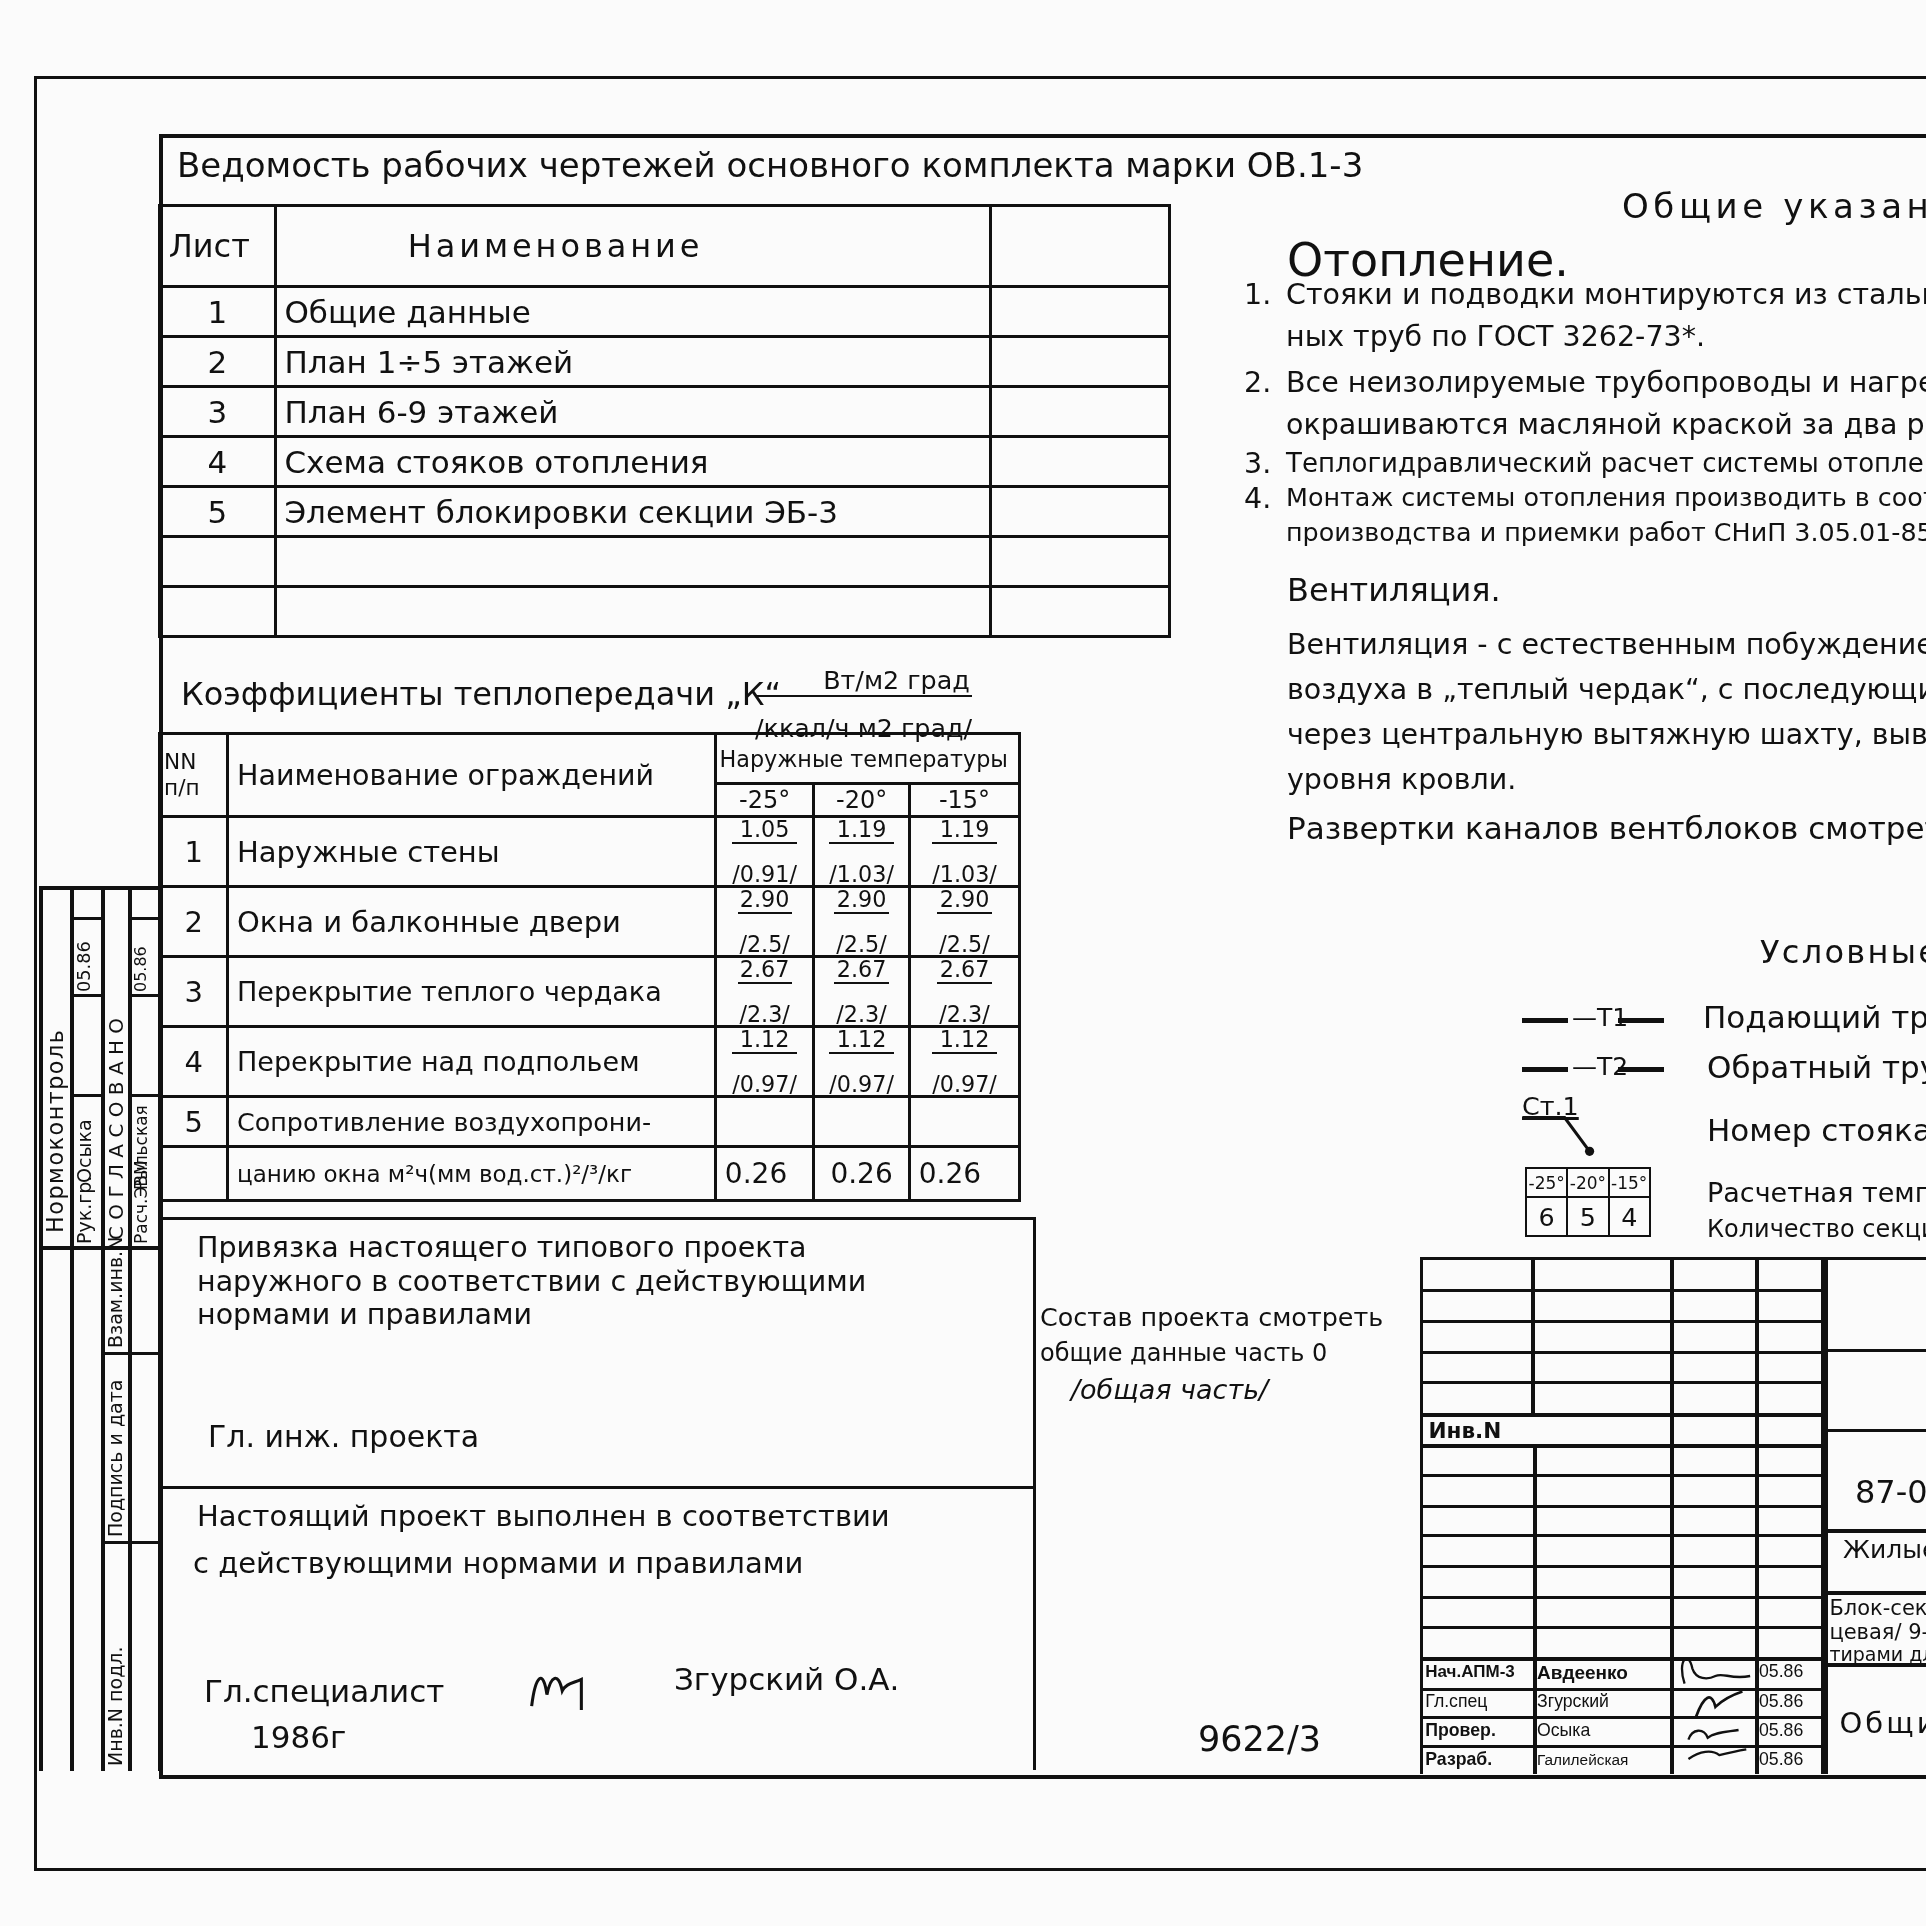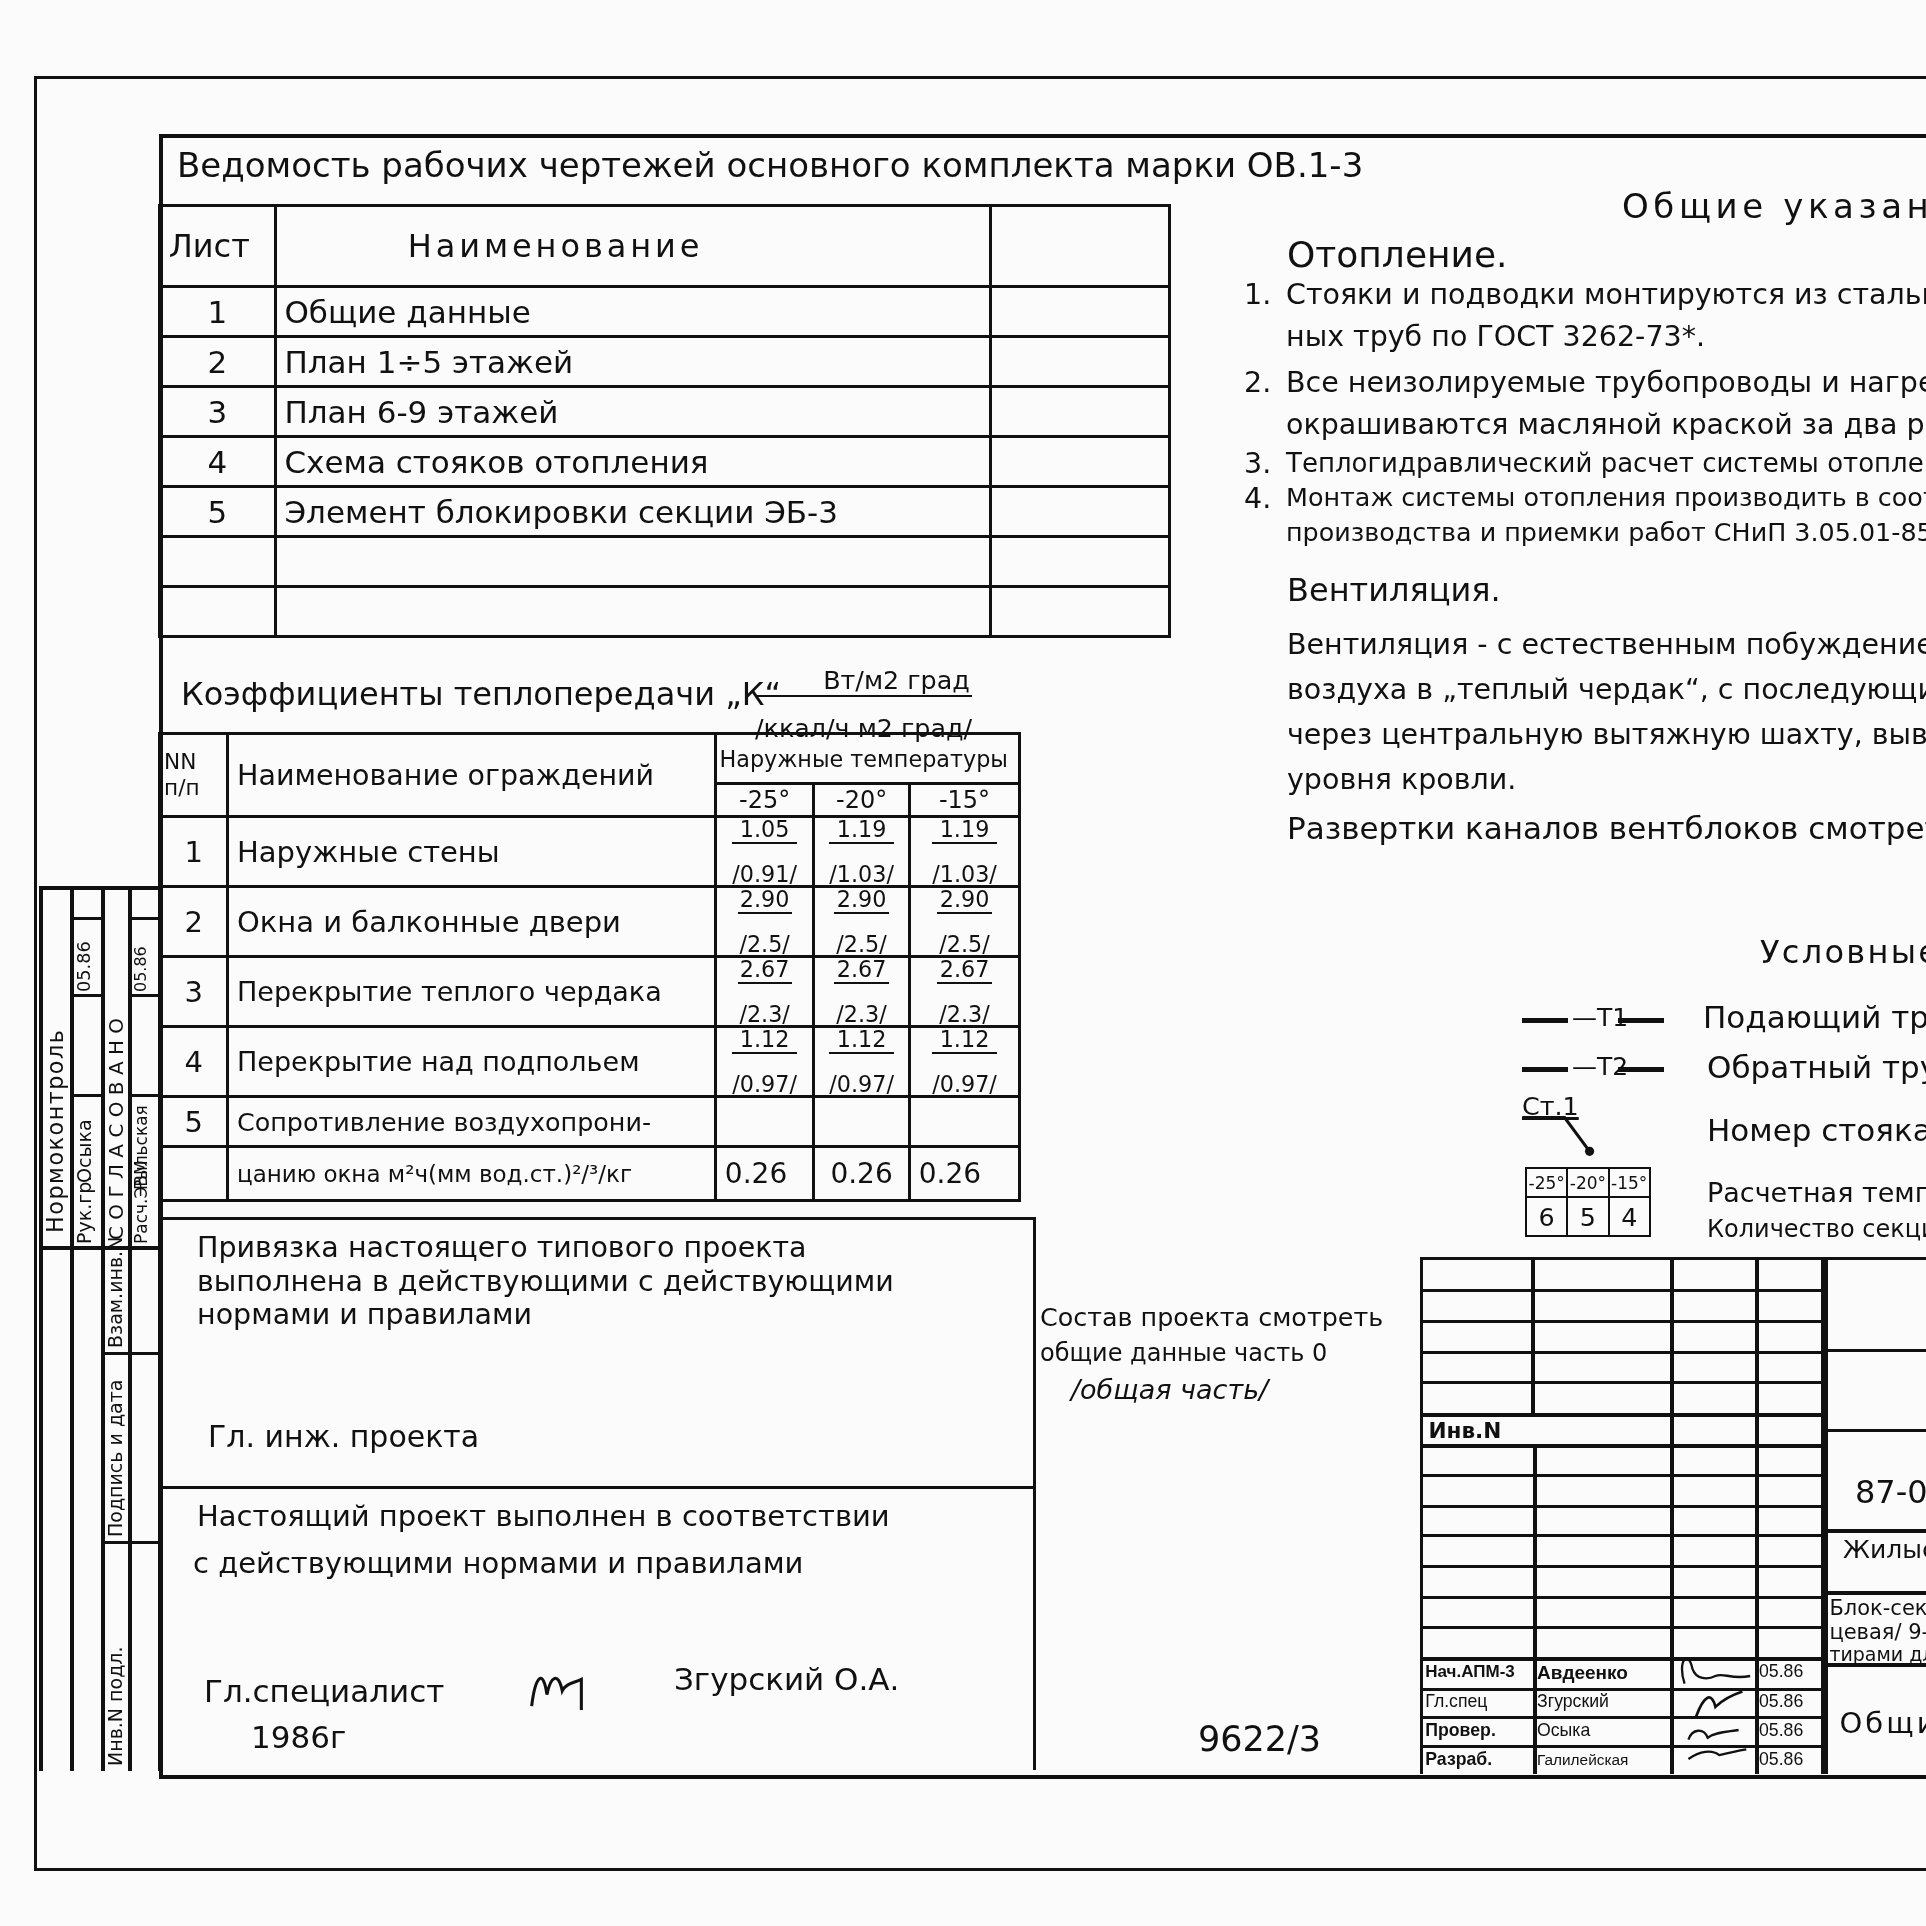--- a/index.html
+++ b/index.html
@@ -141,21 +141,21 @@
     <td></td>
     <td style="font-size:23px;">цанию окна м²ч(мм вод.ст.)²/³/кг</td>
     <td style="font-size:28px;">0.26</td>
     <td class="center" style="font-size:28px;">0.26</td>
     <td style="font-size:28px;">0.26</td>
   </tr>
 </tbody>
   </table>
 
 <div class="txt" style="left:1622px;top:189px;font-size:34px;letter-spacing:4.6px;font-family:'DejaVu Sans',sans-serif;">Общие указания</div>
-<div class="txt" style="left:1287px;top:237px;font-size:36px;font-family:'DejaVu Sans',sans-serif;">Отопление.</div>
+<div class="txt" style="left:1287px;top:237px;font-size:46px;font-family:'DejaVu Sans',sans-serif;">Отопление.</div>
 
 <div class="abs" style="left:1244px;top:281px;width:1279px;font-family:'DejaVu Sans',sans-serif;font-size:28.5px;line-height:1;">
   <div style="position:relative;height:100px;">
     <span style="position:absolute;left:0;top:0;">1.</span>
     <span style="position:absolute;left:42px;top:0;white-space:nowrap;">Стояки и подводки монтируются из стальных водогазопровод-</span>
     <span style="position:absolute;left:42px;top:42px;white-space:nowrap;">ных труб по ГОСТ 3262-73*.</span>
   </div>
   <div style="position:relative;height:81px;margin-top:-11.6px;">
     <span style="position:absolute;left:0;top:0;">2.</span>
     <span style="position:absolute;left:42px;top:0;white-space:nowrap;">Все неизолируемые трубопроводы и нагревательные приборы</span>
@@ -218,21 +218,21 @@
     <td class="center" style="font-size:25.4px;border-width:2.7px;">5</td>
     <td class="center" style="font-size:25.4px;border-width:2.7px;">4</td>
   </tr>
 </tbody>
   </table>
 <div class="txt" style="left:1707px;top:1179px;font-size:27px;font-family:'DejaVu Sans',sans-serif;">Расчетная температура наружного воздуха</div>
 <div class="txt" style="left:1707px;top:1217px;font-size:24px;font-family:'DejaVu Sans',sans-serif;">Количество секций прибора „М-140-АО“</div>
 
 <div class="abs" style="left:162px;top:1217px;width:871px;height:266px;border-top:3.5px solid #111;border-right:3.5px solid #111;border-bottom:3.5px solid #111;">
   <div class="txt" style="left:35px;top:13.5px;font-size:28.5px;font-family:'DejaVu Sans',sans-serif;">Привязка настоящего типового проекта</div>
-  <div class="txt" style="left:35px;top:48px;font-size:28.5px;font-family:'DejaVu Sans',sans-serif;">выполнена в действующими с действующими</div>
+  <div class="txt" style="left:35px;top:48px;font-size:28.5px;font-family:'DejaVu Sans',sans-serif;">наружного в соответствии с действующими</div>
   <div class="txt" style="left:35px;top:81px;font-size:28.5px;font-family:'DejaVu Sans',sans-serif;">нормами и правилами</div>
   <div class="txt" style="left:46px;top:202px;font-size:30px;font-family:'DejaVu Sans',sans-serif;">Гл. инж. проекта</div>
 </div>
 
 <div class="abs" style="left:162px;top:1487px;width:871px;height:283px;border-right:3.5px solid #111;">
   <div class="txt" style="left:35px;top:15.4px;font-size:29px;font-family:'DejaVu Sans',sans-serif;">Настоящий проект выполнен в соответствии</div>
   <div class="txt" style="left:31px;top:62px;font-size:29px;font-family:'DejaVu Sans',sans-serif;">с действующими нормами и правилами</div>
   <div class="txt" style="left:42px;top:189px;font-size:31px;font-family:'DejaVu Sans',sans-serif;">Гл.специалист</div>
   <svg width="65" height="54" style="position:absolute;left:362px;top:173px;" viewBox="0 0 170 140">
     <path d="M20,120 C30,40 50,20 60,90 C70,40 90,30 100,80 C110,60 130,60 150,50 L150,130" fill="none" stroke="#111" stroke-width="8"></path>

